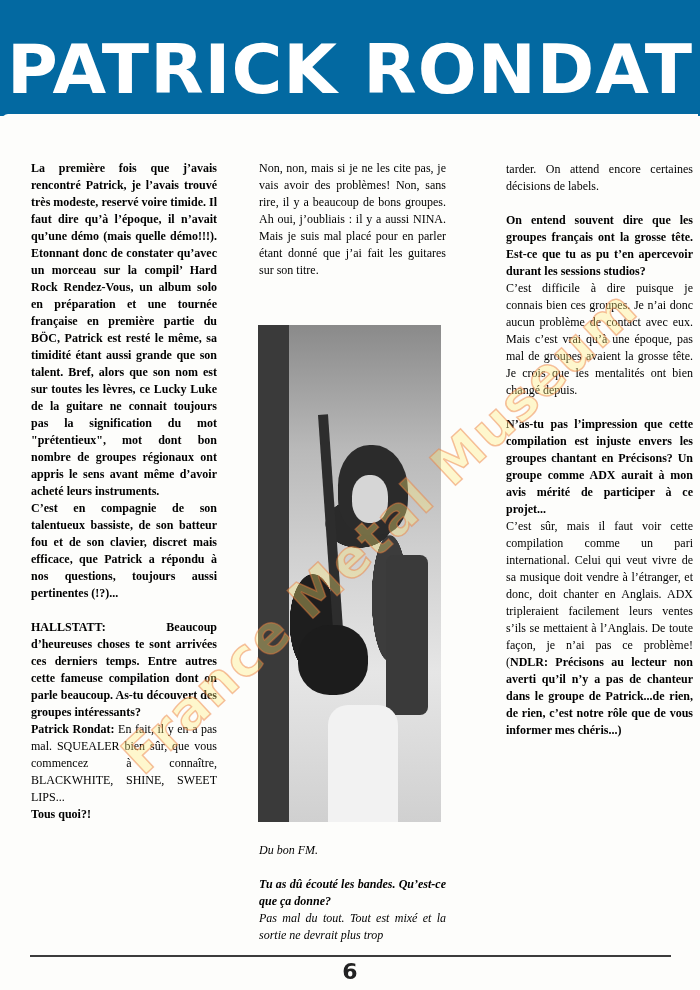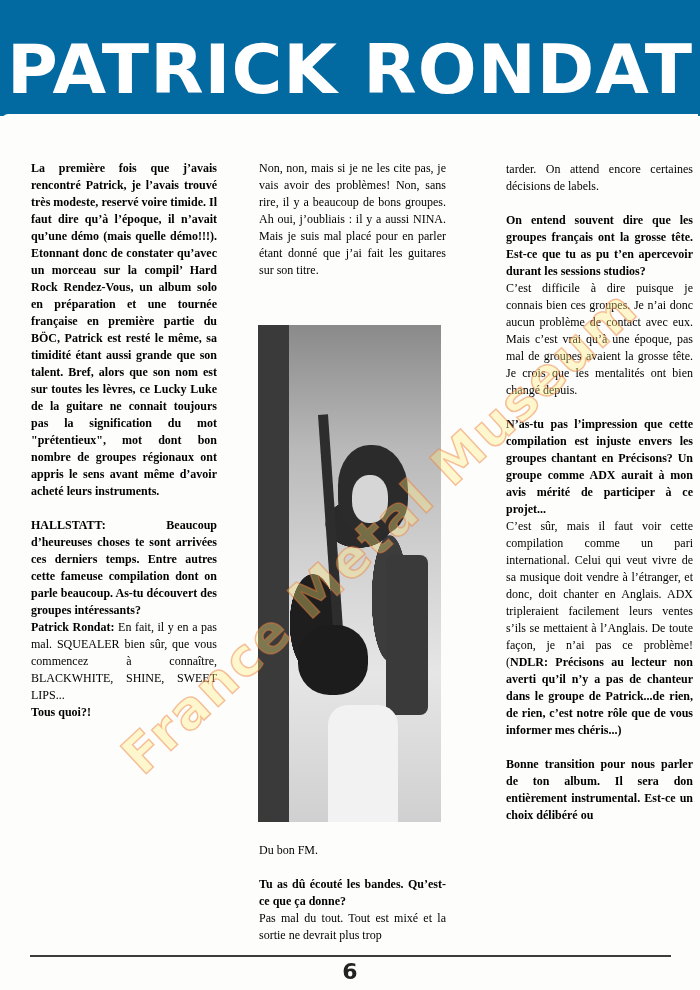--- a/index.html
+++ b/index.html
@@ -91,54 +91,54 @@
 </head>
 <body>
 
 <div class="header">
   <div class="title">PATRICK RONDAT</div>
 </div>
 <div class="paper-edge"></div>
 
 <div class="col col-1">
   <p>La première fois que j’avais rencontré Patrick, je l’avais trouvé très modeste, reservé voire timide. Il faut dire qu’à l’époque, il n’avait qu’une démo (mais quelle démo!!!). Etonnant donc de constater qu’avec un morceau sur la compil’ Hard Rock Rendez-Vous, un album solo en préparation et une tournée française en première partie du BÖC, Patrick est resté le même, sa timidité étant aussi grande que son talent. Bref, alors que son nom est sur toutes les lèvres, ce Lucky Luke de la guitare ne connait toujours pas la signification du mot "prétentieux", mot dont bon nombre de groupes régionaux ont appris le sens avant même d’avoir acheté leurs instruments.</p>
+  <p>C’est en compagnie de son talentueux bassiste, de son batteur fou et de son clavier, discret mais efficace, que Patrick a répondu à nos questions, toujours aussi pertinentes (!?)...</p>
   <div class="gap"></div>
   <p><span>HALLSTATT:</span><span> Beaucoup d’heureuses choses te sont arrivées ces derniers temps. Entre autres cette fameuse compilation dont on parle beaucoup. As-tu découvert des groupes intéressants?</span></p>
   <p><span>Patrick Rondat:</span><span class="n"> En fait, il y en a pas mal. SQUEALER bien sûr, que vous commencez à connaître, BLACKWHITE, SHINE, SWEET LIPS...</span></p>
   <p>Tous quoi?!</p>
 </div>
 
 <div class="col col-2">
   <p>Non, non, mais si je ne les cite pas, je vais avoir des problèmes! Non, sans rire, il y a beaucoup de bons groupes. Ah oui, j’oubliais : il y a aussi NINA. Mais je suis mal placé pour en parler étant donné que j’ai fait les guitares sur son titre.</p>
 </div>
 
 <div class="photo">
   <div class="neck"></div>
   <div class="hair"></div>
   <div class="face"></div>
   <div class="vest"></div>
   <div class="body-guitar"></div>
   <div class="legs"></div>
 </div>
 
-<div class="col col-2" style="top:842px;">
+<div class="col col-2" style="top:842px;font-style:italic;">
   <p>Du bon FM.</p>
   <div class="gap"></div>
   <p class="b">Tu as dû écouté les bandes. Qu’est-ce que ça donne?</p>
   <p>Pas mal du tout. Tout est mixé et la sortie ne devrait plus trop</p>
 </div>
 
 <div class="col col-3">
   <p>tarder. On attend encore certaines décisions de labels.</p>
   <div class="gap"></div>
   <p class="b">On entend souvent dire que les groupes français ont la grosse tête. Est-ce que tu as pu t’en apercevoir durant les sessions studios?</p>
   <p>C’est difficile à dire puisque je connais bien ces groupes. Je n’ai donc aucun problème de contact avec eux. Mais c’est vrai qu’à une époque, pas mal de groupes avaient la grosse tête. Je crois que les mentalités ont bien changé depuis.</p>
   <div class="gap"></div>
   <p class="b">N’as-tu pas l’impression que cette compilation est injuste envers les groupes chantant en Précisons? Un groupe comme ADX aurait à mon avis mérité de participer à ce projet...</p>
   <p><span>C’est sûr, mais il faut voir cette compilation comme un pari international. Celui qui veut vivre de sa musique doit vendre à l’étranger, et donc, doit chanter en Anglais. ADX tripleraient facilement leurs ventes s’ils se mettaient à l’Anglais. De toute façon, je n’ai pas ce problème! (</span><span class="b">NDLR: Précisons au lecteur non averti qu’il n’y a pas de chanteur dans le groupe de Patrick...de rien, de rien, c’est notre rôle que de vous informer mes chéris...)</span></p>
   <div class="gap"></div>
-  <p class="b">Bonne transition pour nous parler de ton album. Il sera don entièrement instrumental. Est-ce un choix délibéré ou</p>
 </div>
 
 <div class="watermark">France Metal Museum</div>
 
 <div class="footer-rule"></div>
 <div class="page-number">6</div>
 
 </body></html>

